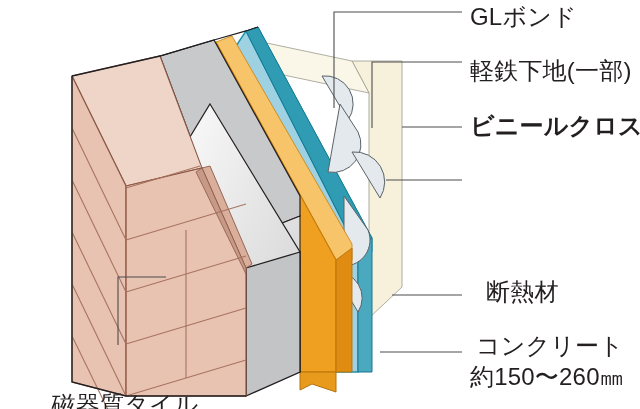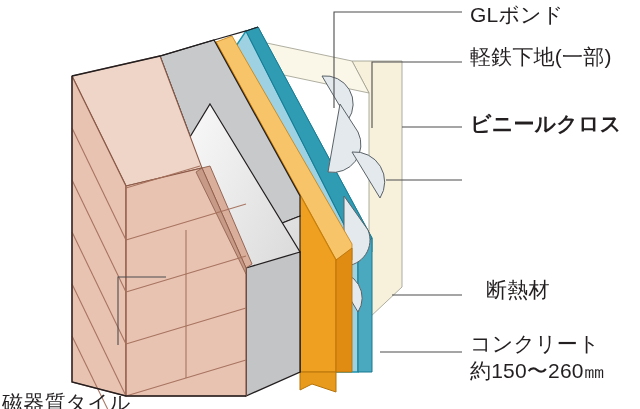--- a/index.html
+++ b/index.html
@@ -1,24 +1,24 @@
 <!DOCTYPE html>
 <html><head>
 <meta charset="utf-8">
 <style>
   html,body{margin:0;padding:0;}
   body{width:640px;height:409px;background:#ffffff;overflow:hidden;
        font-family:"Liberation Sans","DejaVu Sans",sans-serif;}
   #root{position:relative;width:640px;height:409px;}
   svg#scene{position:absolute;left:0;top:0;width:640px;height:409px;}
-  .lbl{position:absolute;color:#231f20;font-size:21px;line-height:1.32;
-       letter-spacing:0.2px;white-space:pre;font-weight:400;}
+  .lbl{position:absolute;color:#231f20;font-size:24px;line-height:1.32;
+       letter-spacing:0.2px;white-space:pre;font-weight:400;text-align:right;}
   .lbl.two{line-height:1.30;}
   #lb-gl{left:470px;top:1px;}
-  #lb-steel{left:470px;top:43px;}
+  #lb-steel{left:470px;top:55px;}
   #lb-vinyl{left:470px;top:110px;font-weight:bold;}
   #lb-pb{left:470px;top:164px;}
   #lb-insul{left:486px;top:276px;}
   #lb-conc{left:470px;top:330px;}
   #lb-tile{left:2px;top:346px;margin-top:43px;}
 </style>
 </head>
 <body>
 
 <div id="root">

